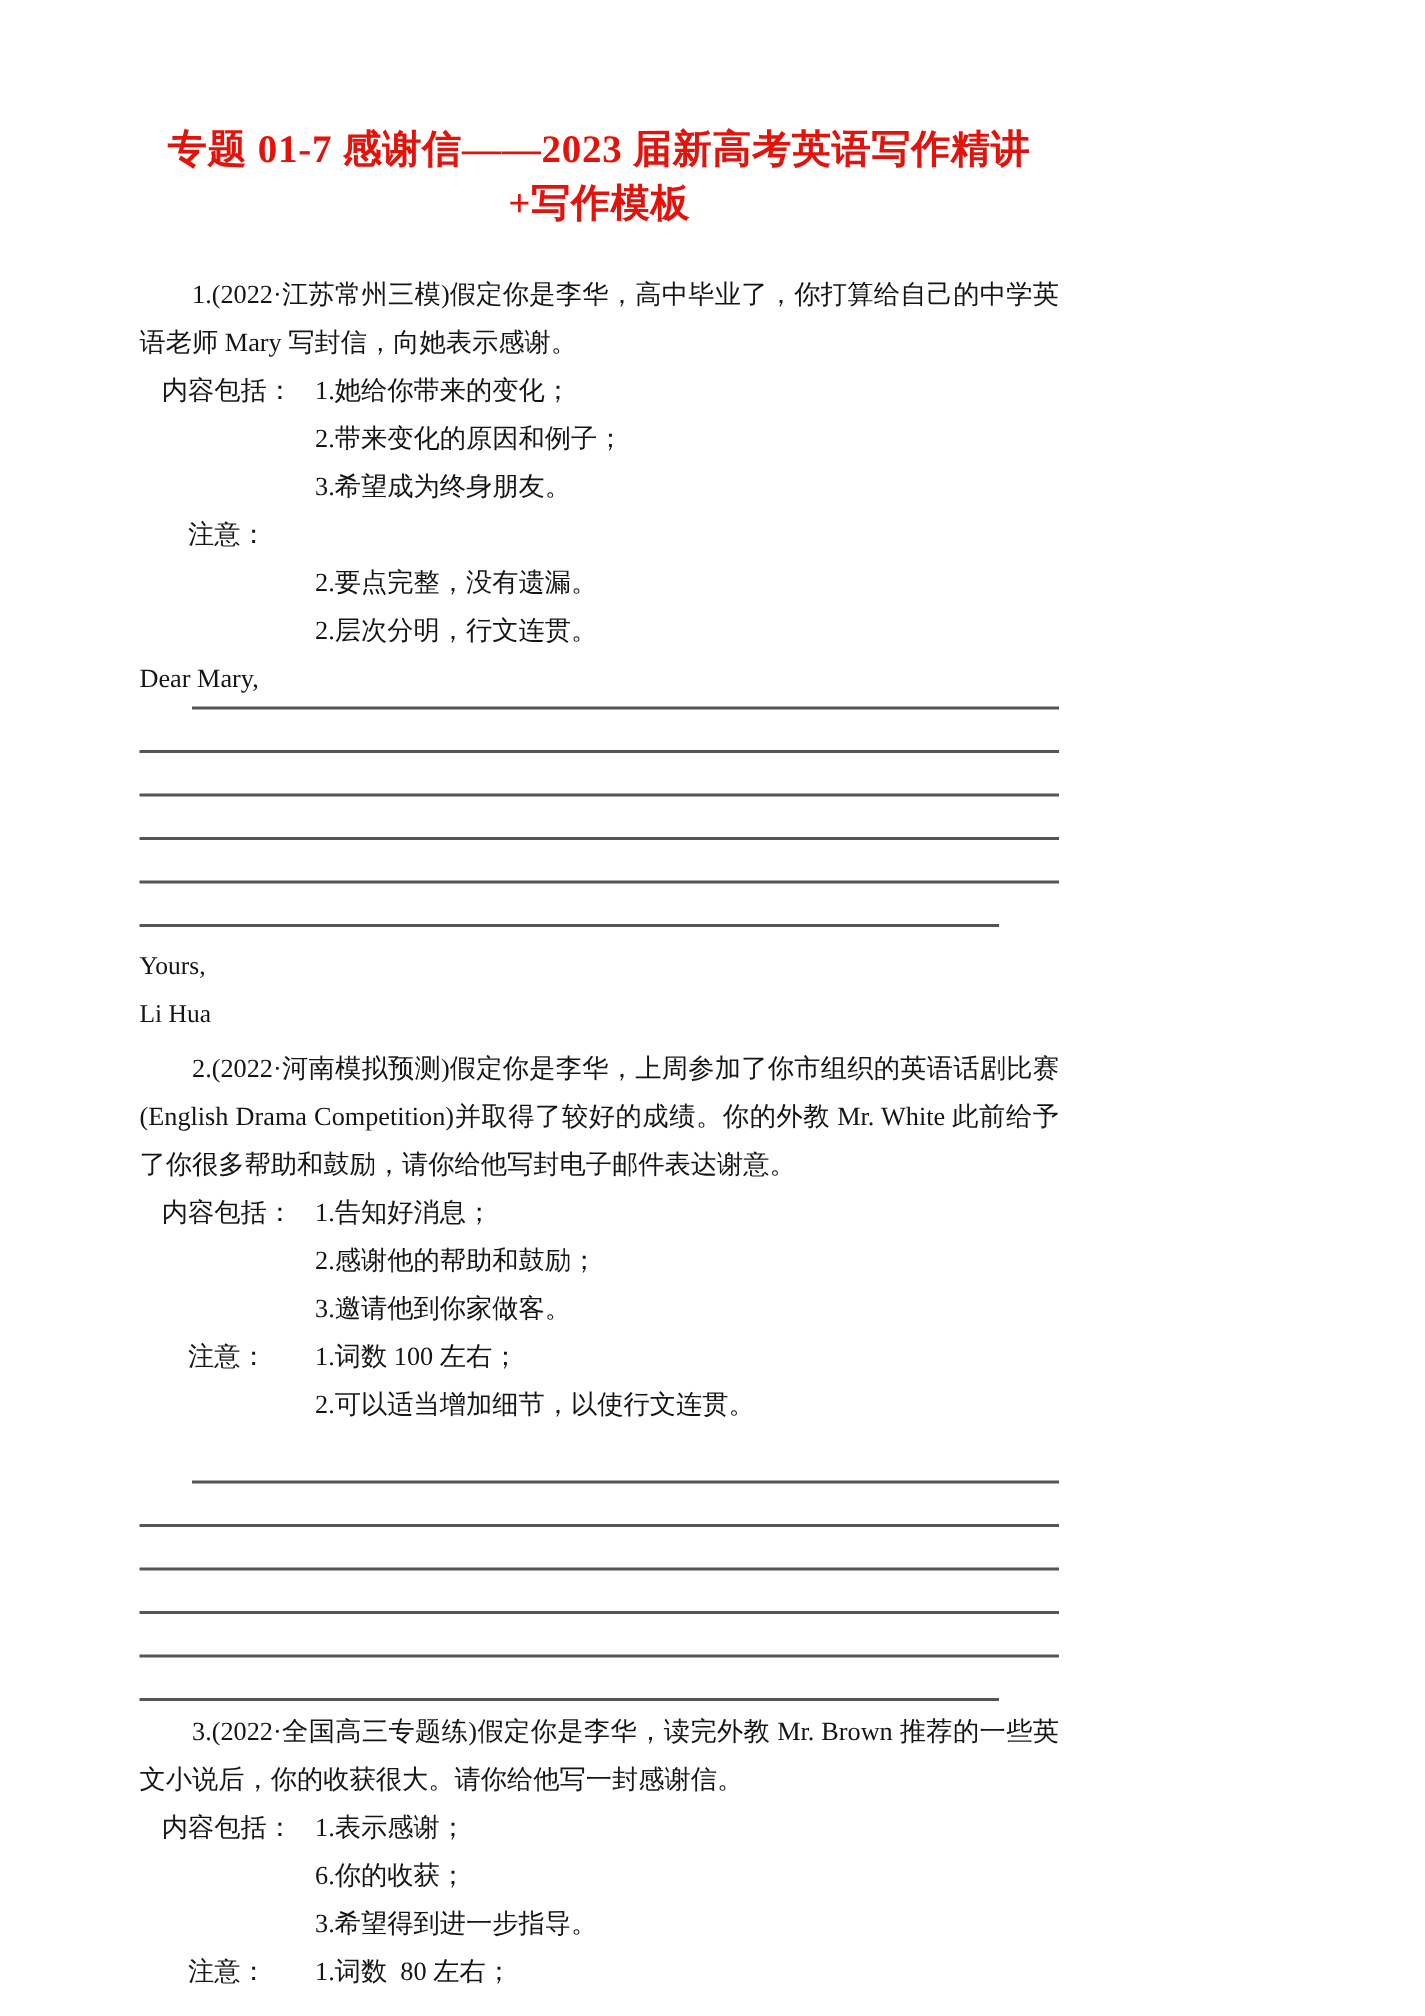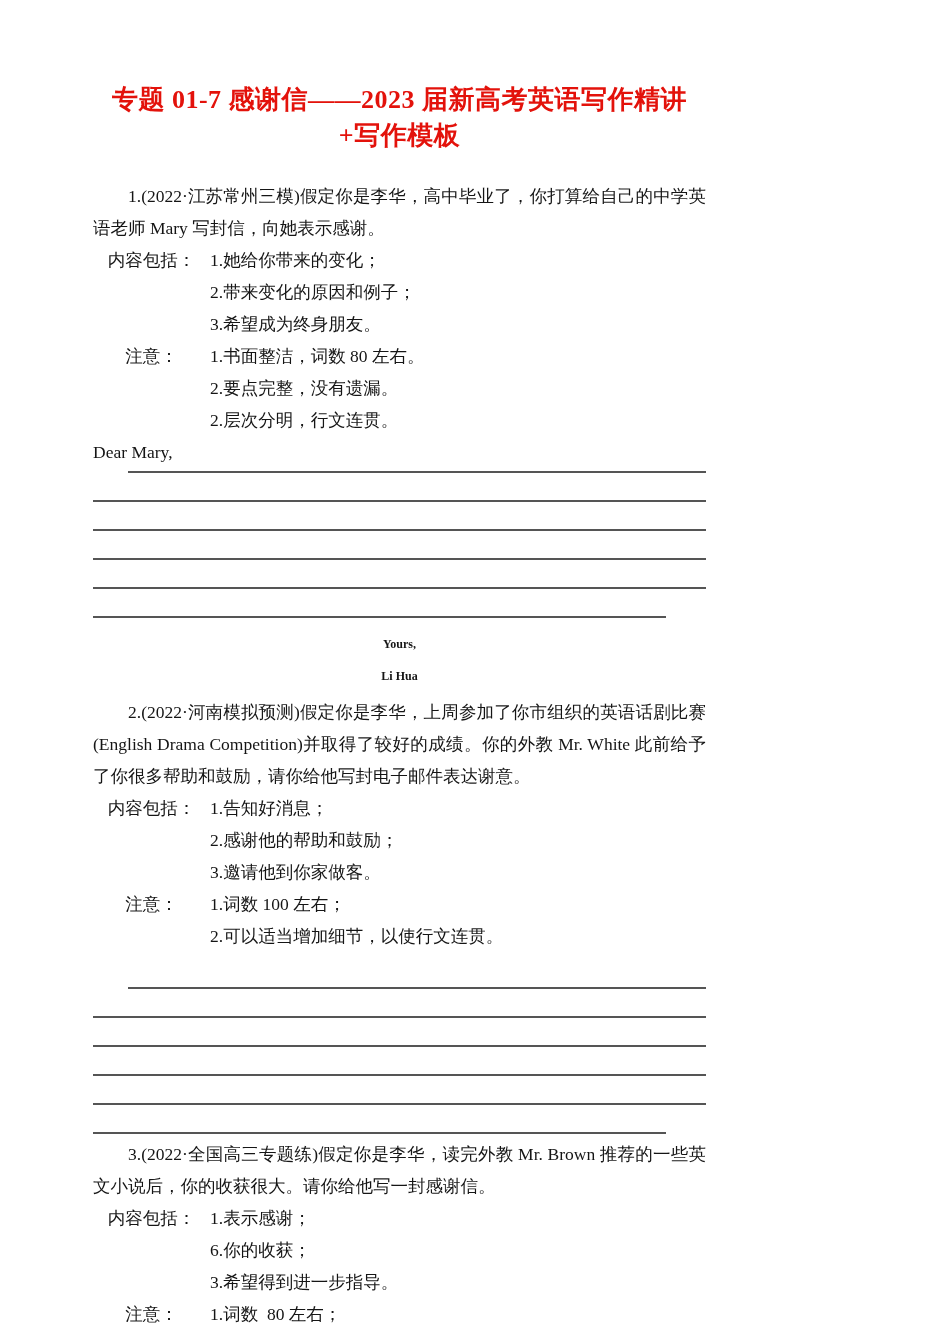--- a/index.html
+++ b/index.html
@@ -10,21 +10,21 @@
   .para { font-size:17.5px; line-height:32px; text-align:justify; text-indent:35px; }
   .row { display:flex; font-size:17.5px; line-height:32px; }
   .lbl { width:117px; flex:0 0 117px; text-align:center; white-space:pre; }
   .itm { white-space:pre-wrap; }
   .salutation { font-size:17.5px; line-height:32px; }
   .lines { margin-top:-24px; }
   .wline { height:29px; border-bottom:2px solid #555555; }
   .wline.first { margin-left:35px; }
   .wline.last { width:573px; }
   .closing-block { margin-top:10px; }
-  .closing { font-size:12px; line-height:32px; text-align:center;font-weight:bold; }
+  .closing { font-size:17px; line-height:32px; text-align:left; }
   .gap-sm { height:4px; }
 </style>
 </head>
 <body>
 
 <div class="page">
 
   <div class="title">专题 01-7 感谢信——2023 届新高考英语写作精讲+写作模板</div>
 
   <section>
@@ -36,21 +36,20 @@
     <div class="row">
       <span class="lbl"></span>
       <span class="itm">2.带来变化的原因和例子；</span>
     </div>
     <div class="row">
       <span class="lbl"></span>
       <span class="itm">3.希望成为终身朋友。</span>
     </div>
     <div class="row">
       <span class="lbl">注意：</span>
-      <span class="itm">1.书面整洁，词数 80 左右。</span>
     </div>
     <div class="row">
       <span class="lbl"></span>
       <span class="itm">2.要点完整，没有遗漏。</span>
     </div>
     <div class="row">
       <span class="lbl"></span>
       <span class="itm">2.层次分明，行文连贯。</span>
     </div>
     <p class="salutation">Dear Mary,</p>

